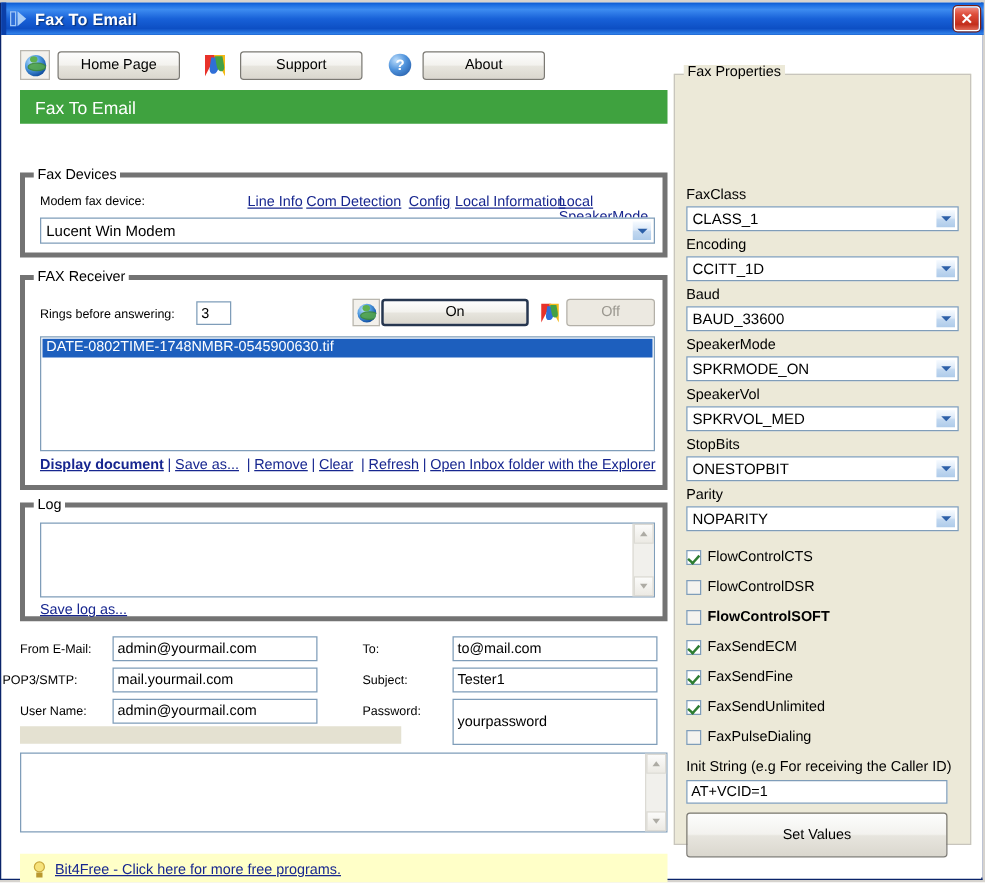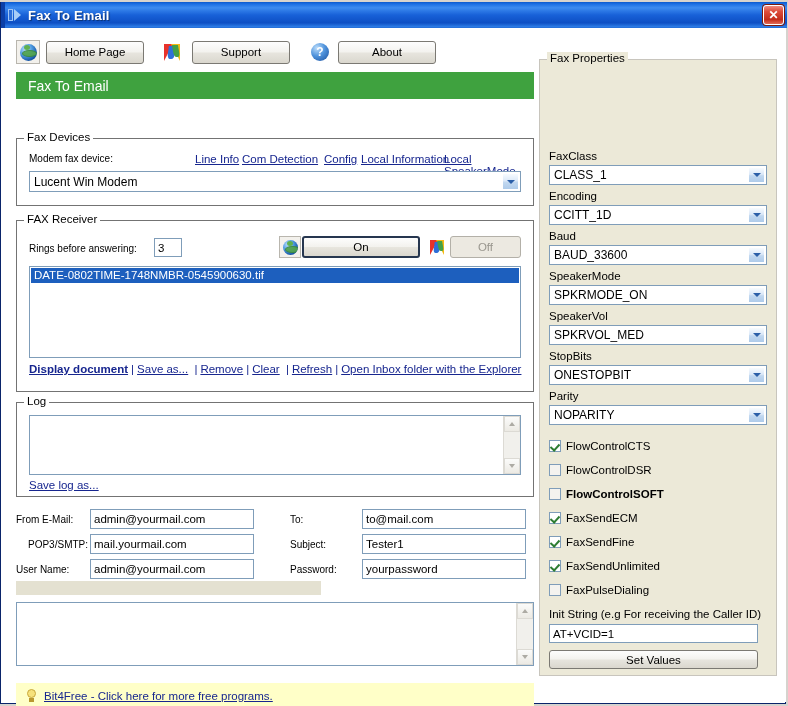--- a/index.html
+++ b/index.html
@@ -126,21 +126,21 @@
     position:absolute;left:14px;top:44px;width:518px;height:27px;
     background:#3fa23f;
     color:#ffffff;font-size:14px;
     display:flex;align-items:center;
     padding-left:12px;box-sizing:border-box;
   }
 
   
   .group{
     position:absolute;
-    border:1px solid #737373;
+    border:4px solid #737373;
     box-sizing:border-box;
     background:transparent;
   }
   .group > .legend{
     position:absolute;left:7px;top:-8px;
     background:#ffffff;padding:0 3px;
     font-size:11.5px;color:#000;
   }
 
   #grp-devices{left:14px;top:110px;width:518px;height:68px;}
@@ -395,39 +395,39 @@
           </div>
         </div>
         <span class="lnk" style="position:absolute;left:12px;top:76px;">Save log as...</span>
       </div>
 
       <div>
         <span class="lbl" style="left:14px;top:486px;">From E-Mail:</span>
         <div class="tbox" style="left:88px;top:481px;width:164px;height:20px;">
           <span>admin@yourmail.com</span>
         </div>
-        <span class="lbl" style="left:26px;top:511px;">POP3/SMTP:</span>
+        <span class="lbl" style="left:0;top:511px;">POP3/SMTP:</span>
         <div class="tbox" style="left:88px;top:506px;width:164px;height:20px;">
           <span>mail.yourmail.com</span>
         </div>
         <span class="lbl" style="left:14px;top:536px;">User Name:</span>
         <div class="tbox" style="left:88px;top:531px;width:164px;height:20px;">
           <span>admin@yourmail.com</span>
         </div>
 
         <span class="lbl" style="left:288px;top:486px;">To:</span>
         <div class="tbox" style="left:360px;top:481px;width:164px;height:20px;">
           <span>to@mail.com</span>
         </div>
         <span class="lbl" style="left:288px;top:511px;">Subject:</span>
         <div class="tbox" style="left:360px;top:506px;width:164px;height:20px;">
           <span>Tester1</span>
         </div>
         <span class="lbl" style="left:288px;top:536px;">Password:</span>
-        <div class="tbox" style="left:360px;top:531px;width:164px;height:20px;">
+        <div class="tbox" style="left:360px;top:531px;width:164px;height:37px;">
           <span>yourpassword</span>
         </div>
       </div>
 
       <div class="beige"></div>
 
       <div class="ta" style="left:14px;top:574px;width:518px;height:64px;">
         <div class="sb">
           <div class="ar up">
               <i></i>
@@ -534,18 +534,18 @@
         </div>
         <div class="chk off" style="top:524px;">
           <span class="box"></span>
           <span>FaxPulseDialing</span>
         </div>
 
         <span class="plabel" style="top:548px;">Init String (e.g For receiving the Caller ID)</span>
         <div class="tbox" style="left:9px;top:564px;width:209px;height:19px;">
           <span>AT+VCID=1</span>
         </div>
-        <div class="btn" style="left:9px;top:590px;width:209px;height:19px;">Set Values</div>
+        <div class="btn" style="left:9px;top:590px;width:209px;height:36px;">Set Values</div>
       </div>
 
     </div>
   </div>
 </div>
 
 </body></html>

